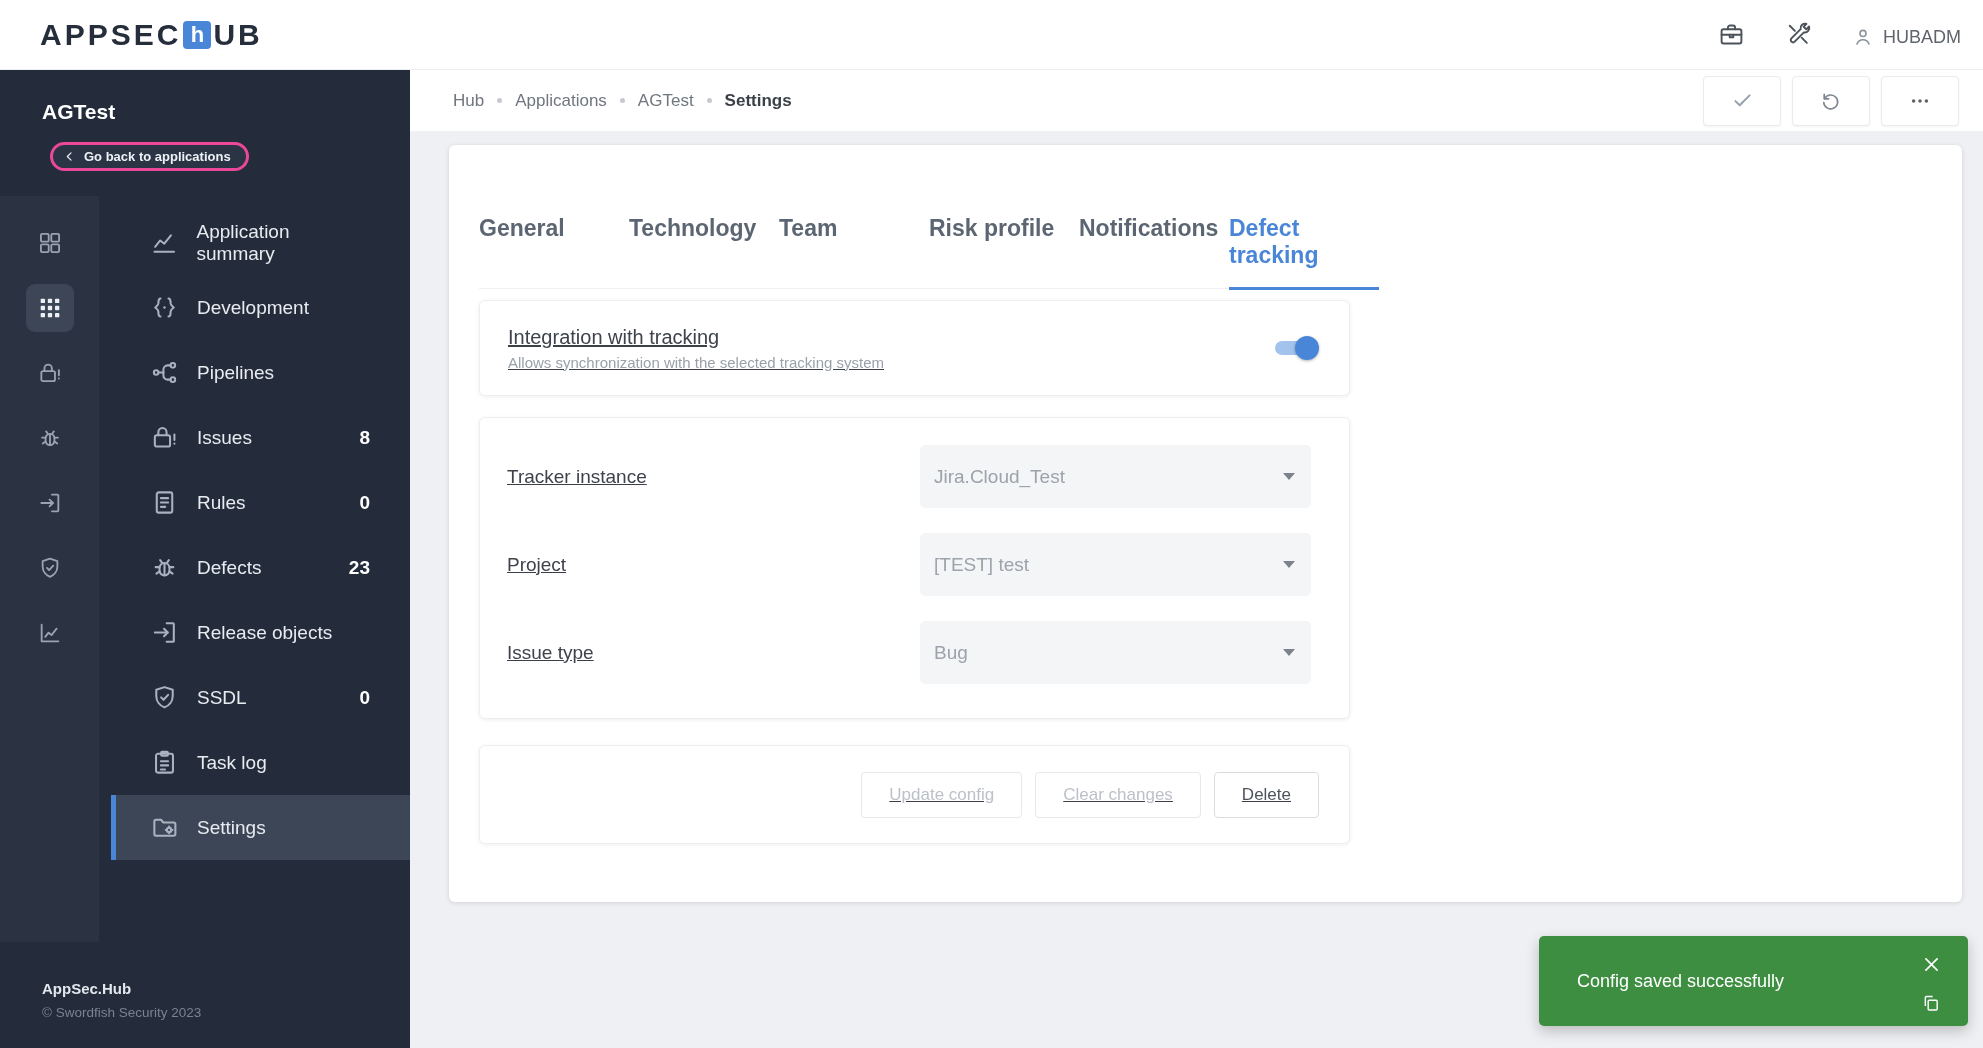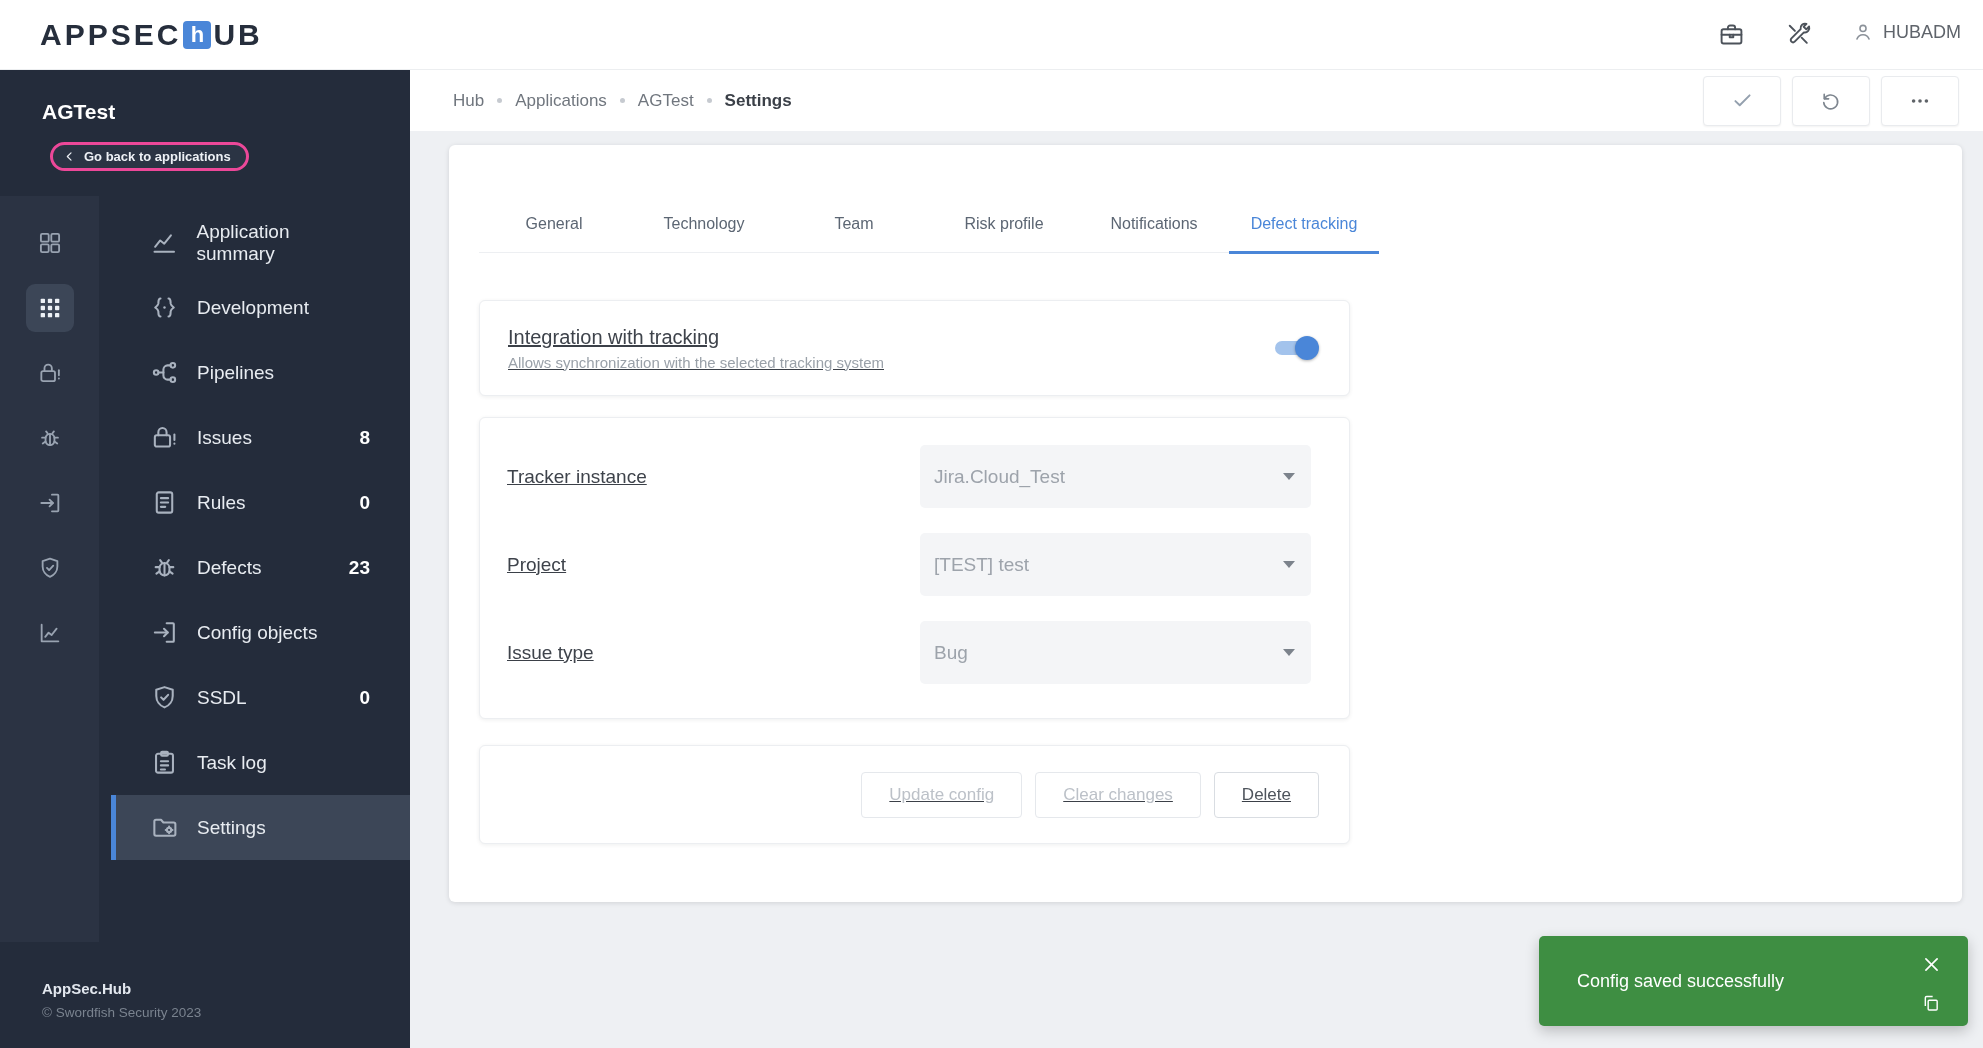--- a/index.html
+++ b/index.html
@@ -18,21 +18,21 @@
     background:#fff; border-bottom:1px solid #eceef0;
     display:flex; align-items:center; justify-content:space-between;
     padding:0 22px 0 40px; z-index:4;
   }
   .logo { display:flex; align-items:center; font-weight:700; font-size:30px; letter-spacing:3px; color:#262e3c; cursor:pointer; }
   .logo-h {
     display:inline-flex; align-items:center; justify-content:center;
     width:28px; height:28px; margin:0 2px; border-radius:4px;
     background:#4a86d8; color:#fff; font-size:22px; letter-spacing:0;
   }
-  .topbar-right { display:flex; align-items:flex-start; gap:40px; }
+  .topbar-right { display:flex; align-items:flex-end; gap:40px; }
   .icon-btn { background:none; border:none; padding:0; margin:0; display:flex; cursor:pointer; color:#4c525a; }
   .user-menu { display:flex; align-items:center; gap:9px; color:#5f646b; font-size:18px; cursor:pointer; }
   .user-menu svg { color:#8b9199; }
 
   
   .sidebar { position:absolute; top:70px; left:0; bottom:0; width:410px; background:#242c3b; }
   .sb-header { position:relative; height:126px; }
   .sb-app-name { position:absolute; left:42px; top:30px; font-size:21px; font-weight:700; color:#ffffff; }
   .back-btn {
     position:absolute; left:50px; top:72px; height:29px;
@@ -76,21 +76,21 @@
   .ac-check { color:#94a0ae; } .ac-undo { color:#7e868f; } .ac-more { color:#5f6368; }
 
   .content { position:absolute; top:61px; left:0; right:0; bottom:0; background:#eef0f3; overflow:hidden; }
   .card {
     position:relative; margin:14px 0 0 39px; width:1513px; height:757px;
     background:#fff; border-radius:6px; box-shadow:0 1px 5px rgba(20,24,33,.13);
   }
 
   .tabs { position:absolute; top:58px; left:30px; width:900px; display:flex; border-bottom:1px solid #edeff2; }
   .tab {
-    flex:1; text-align:center; padding:12px 0 18px; font-size:16px; font-weight:400;
+    flex:1; padding:12px 0 18px; font-size:23px; font-weight:700;
     color:#5c6673; cursor:pointer; border-bottom:3px solid transparent; margin-bottom:-2px;
   }
   .tab.active { color:#4a86d8; border-bottom-color:#4a86d8; }
 
   .panel {
     position:absolute; left:30px; width:871px; background:#fff;
     border:1px solid #eceef1; border-radius:6px; box-shadow:0 1px 4px rgba(20,24,33,.07);text-decoration:underline;
   }
   .panel-toggle { top:155px; height:96px; display:flex; align-items:center; justify-content:space-between; padding:0 30px 0 28px; }
   .pt-title { font-size:20px; color:#3e434b; }
@@ -432,21 +432,21 @@
           <svg class="ic" width="29" height="29">
               <use href="#i-bug"></use>
             </svg>
           <span class="nav-label">Defects</span>
           <span class="nav-badge">23</span>
         </div>
         <div class="nav-item">
           <svg class="ic" width="29" height="29">
               <use href="#i-exit"></use>
             </svg>
-          <span class="nav-label">Config objects</span>
+          <span class="nav-label">Release objects</span>
           <span class="nav-badge"></span>
         </div>
         <div class="nav-item">
           <svg class="ic" width="29" height="29">
               <use href="#i-shield"></use>
             </svg>
           <span class="nav-label">SSDL</span>
           <span class="nav-badge">0</span>
         </div>
         <div class="nav-item">

